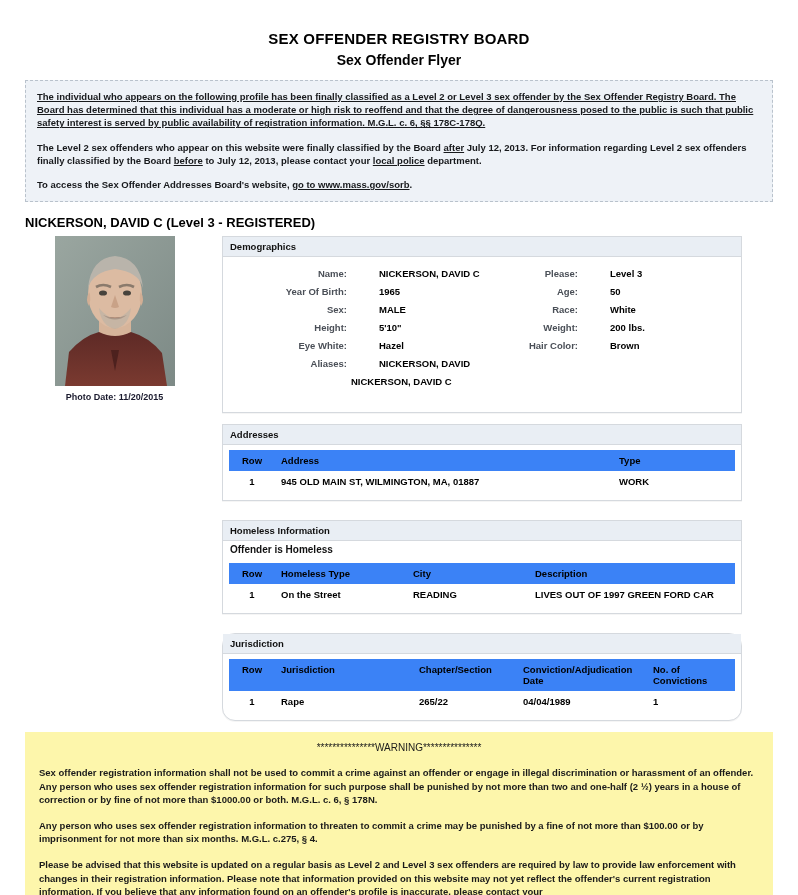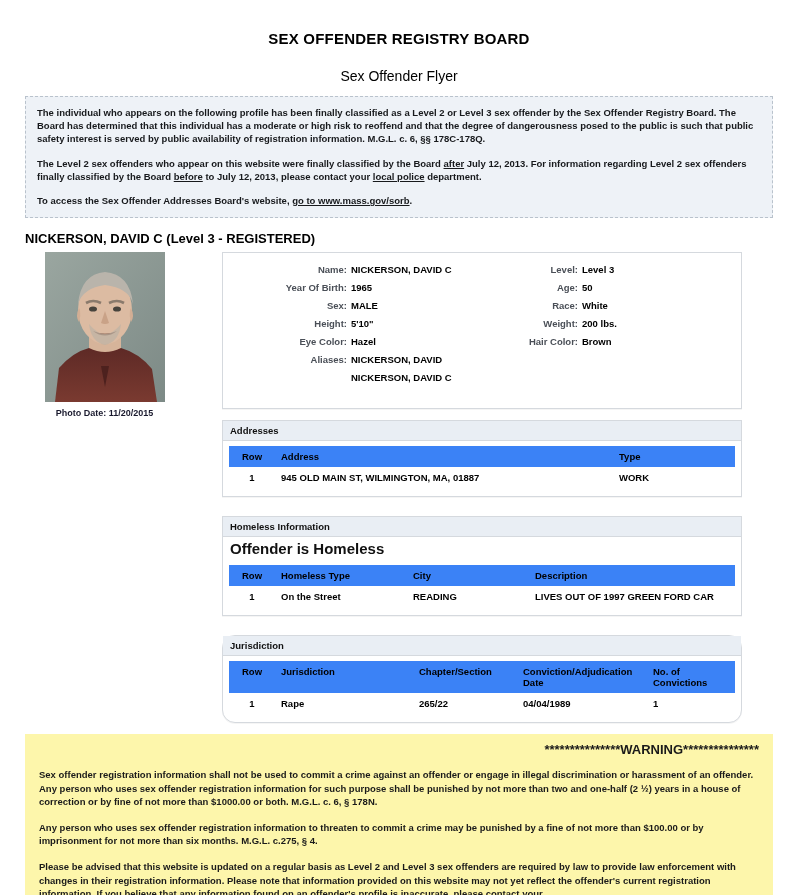--- a/index.html
+++ b/index.html
@@ -8,48 +8,48 @@
     background:#ffffff;
     font-family:"Liberation Sans", sans-serif;
     color:#000000;
     overflow:hidden;
   }
   .page{position:relative;width:798px;height:895px;}
 
   
   .hdr{text-align:center;padding-top:30px;}
   .hdr .t1{font-size:15px;font-weight:bold;letter-spacing:.2px;}
-  .hdr .t2{font-size:14px;font-weight:normal;margin-top:21px;}
+  .hdr .t2{font-size:14px;font-weight:bold;margin-top:5px;}
 
   
   .disclaimer{
     margin:12px 25px 0 25px;
     border:1px dashed #b9c2cc;
     background:#eef2f7;
     padding:9px 11px 10px 11px;
     font-size:9.5px;
     line-height:13.2px;
     font-weight:bold;
     color:#17191c;
   }
   .disclaimer p{margin:0 0 11px 0;}
   .disclaimer p:last-child{margin-bottom:0;}
-  .disclaimer .p1{font-weight:bold;}
+  .disclaimer .p1{font-weight:bold;text-decoration:underline;}
   .u{text-decoration:underline;}
 
   
   .offname{
     margin:13px 16px 6px 25px;
     font-size:13px;font-weight:bold;
   }
 
   
   .body-wrap{position:relative;}
   .photo-col{
-    position:absolute;left:12px;top:0;width:185px;text-align:center;
+    position:absolute;left:22px;top:0;width:185px;text-align:center;
   }
   .photo{
     width:120px;height:150px;margin:0 auto;
     display:block;border:0;
     background:#8e9a96;
   }
   .photo-date{
     margin-top:6px;font-size:9px;font-weight:bold;color:#1a1a2e;
   }
 
@@ -64,33 +64,33 @@
   }
   .panel-head{
     background:#e9eef4;
     border-bottom:1px solid #d5d9de;
     font-size:9.5px;font-weight:bold;
     padding:4px 7px 4px 7px;
     color:#111;
   }
   .panel-sub{
     background:#ffffff;
-    font-size:15px;font-weight:bold;
+    font-size:10px;font-weight:bold;
     padding:3px 7px 3px 7px;
     color:#111;
   }
 
   
   .demo{
     display:flex;
     padding:11px 0 18px 0;
     font-size:9.5px;
   }
   .demo-col{flex:0 0 50%;}
-  .demo-row{display:flex;margin-bottom:7px;}
+  .demo-row{display:flex;margin-bottom:7px;gap:28px;}
   .demo-lab{
     width:124px;text-align:right;
     font-weight:bold;color:#4a4f57;
     padding-right:4px;
     white-space:nowrap;
   }
   .demo-val{font-weight:bold;color:#000;}
   .demo-extra{padding-left:128px;margin-bottom:7px;font-weight:bold;}
   .demo-col.right .demo-lab{width:96px;}
 
@@ -120,21 +120,21 @@
   .tbl-wrap{padding:5px 6px 7px 6px;}
 
   
   .warn{
     margin:10px 25px 0 25px;
     background:#fdf6ab;
     padding:9px 14px 16px 14px;
     font-size:9.5px;line-height:13.2px;
     font-weight:bold;color:#1a1a1a;
   }
-  .warn-title{text-align:right;font-weight:bold;margin-bottom:12px;font-size:13px;}
+  .warn-title{text-align:center;font-weight:normal;margin-bottom:12px;font-size:10px;}
   .warn p{margin:0 0 13px 0;}
   .warn p:last-child{margin-bottom:0;}
 </style>
 </head>
 <body>
 
 <div class="page">
 
   <div class="hdr">
     <div class="t1">SEX OFFENDER REGISTRY BOARD</div>
@@ -178,51 +178,52 @@
         <path d="M48 79 Q60 84 72 79 Q60 88 48 79 Z" fill="#9c7360"></path>
         <path d="M44 72 Q60 92 76 72 Q74 90 60 93 Q46 90 44 72 Z" fill="#b5b0a6" opacity="0.55"></path>
         <path d="M56 114 L60 135 L64 114 Z" fill="#4d211e"></path>
       </svg>
       <div class="photo-date">Photo Date: 11/20/2015</div>
     </div>
 
     <div class="right-col">
 
       <div class="panel">
+        <div class="panel-head">Demographics</div>
         <div class="demo">
           <div class="demo-col left">
             <div class="demo-row">
               <div class="demo-lab">Name:</div>
               <div class="demo-val">NICKERSON, DAVID C</div>
             </div>
             <div class="demo-row">
               <div class="demo-lab">Year Of Birth:</div>
               <div class="demo-val">1965</div>
             </div>
             <div class="demo-row">
               <div class="demo-lab">Sex:</div>
               <div class="demo-val">MALE</div>
             </div>
             <div class="demo-row">
               <div class="demo-lab">Height:</div>
               <div class="demo-val">5'10"</div>
             </div>
             <div class="demo-row">
-              <div class="demo-lab">Eye Color:</div>
+              <div class="demo-lab">Eye White:</div>
               <div class="demo-val">Hazel</div>
             </div>
             <div class="demo-row">
               <div class="demo-lab">Aliases:</div>
               <div class="demo-val">NICKERSON, DAVID</div>
             </div>
             <div class="demo-extra">NICKERSON, DAVID C</div>
           </div>
           <div class="demo-col right">
             <div class="demo-row">
-              <div class="demo-lab">Level:</div>
+              <div class="demo-lab">Please:</div>
               <div class="demo-val">Level 3</div>
             </div>
             <div class="demo-row">
               <div class="demo-lab">Age:</div>
               <div class="demo-val">50</div>
             </div>
             <div class="demo-row">
               <div class="demo-lab">Race:</div>
               <div class="demo-val">White</div>
             </div>

